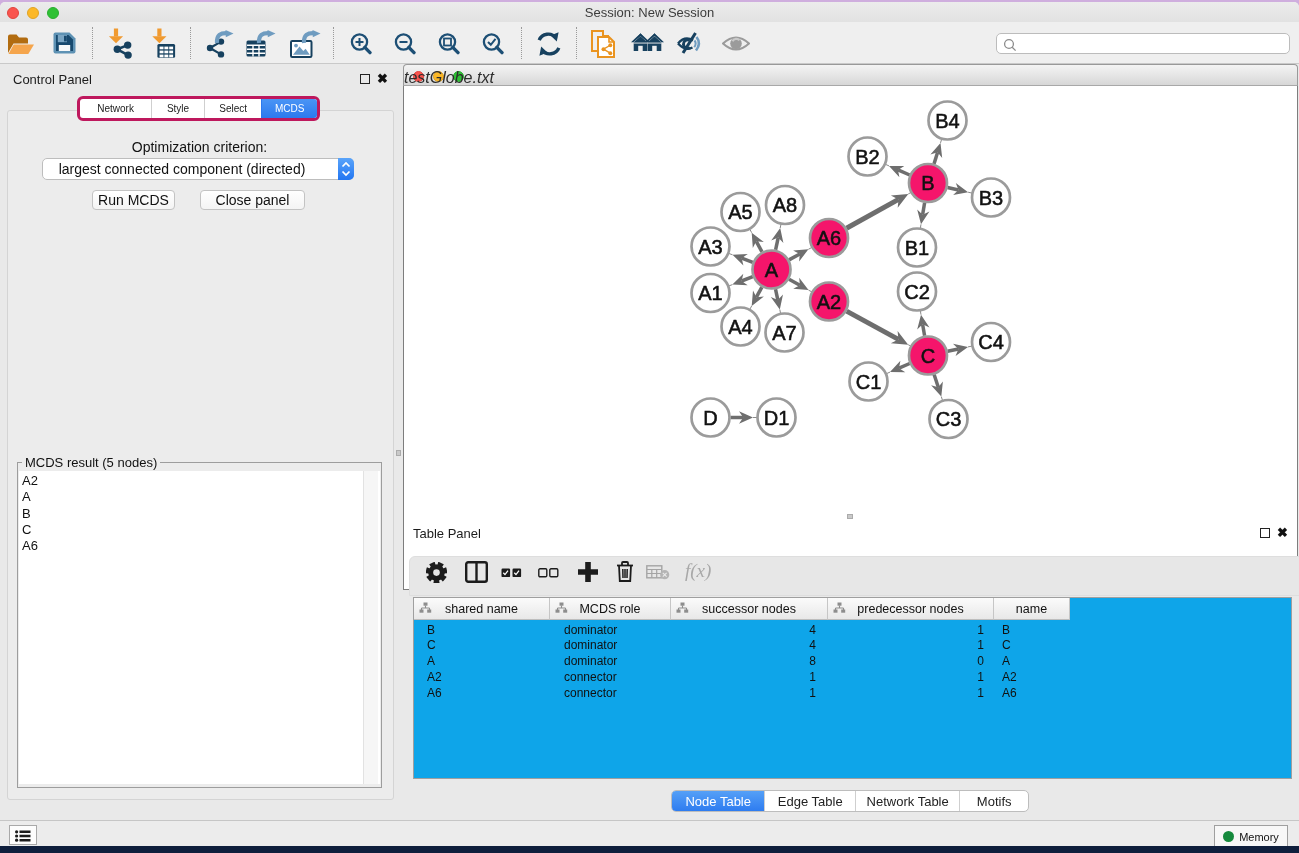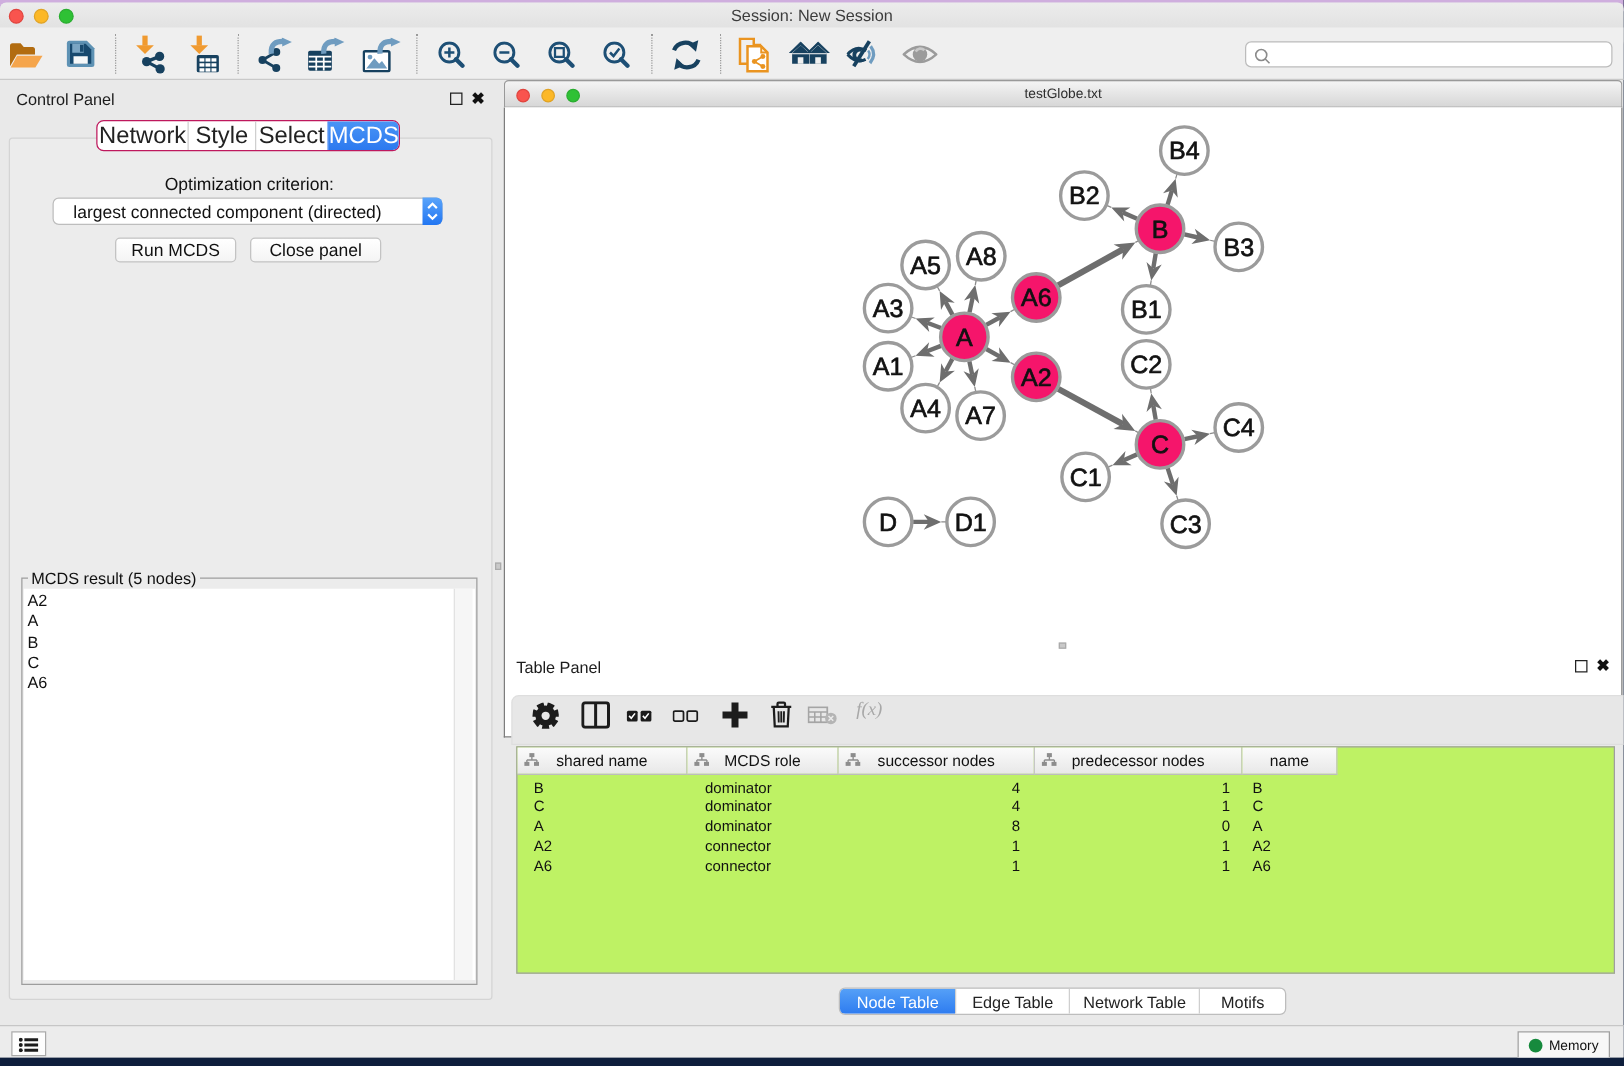--- a/index.html
+++ b/index.html
@@ -10,31 +10,31 @@
 .titlebar { position:absolute; left:0; top:0; width:1299px; height:33px;
   background:linear-gradient(#ececec,#dcdcdc); border-bottom:1px solid #b7b7b7; border-radius:5px 5px 0 0; }
 .tl { position:absolute; top:5px; width:12px; height:12px; border-radius:50%; }
 .title { position:absolute; top:3px; width:100%; text-align:center; font-size:13px; color:#3c3c3c; }
 .toolbar { position:absolute; left:0; top:20px; width:1299px; height:42px; background:#efefef; border-bottom:1px solid #c9c9c9; }
 .sep { position:absolute; top:5px; height:32px; width:0; border-left:1px dotted #9a9a9a; }
 .searchbox { position:absolute; left:996px; top:11px; width:294px; height:21px; background:#fff; border:1px solid #bcbcbc; border-radius:5px; }
 .panel-title { font-size:13px; color:#1c1c1c; }
 .wicon { position:absolute; width:10px; height:10px; border:1.6px solid #222; }
 .xicon { position:absolute; font-size:13px; font-weight:bold; color:#111; line-height:10px; }
-.tabseg { position:absolute; z-index:3; display:flex; height:25px; background:#fff; border:1px solid #be185d; border-radius:6px; overflow:hidden; font-size:19px; }
+.tabseg { position:absolute; z-index:3; display:flex; height:25px; background:#fff; border:3px solid #be185d; border-radius:6px; overflow:hidden; font-size:10px; }
 .tabseg div { display:flex; align-items:center; justify-content:center; color:#222; border-left:1px solid #cfcfcf; }
 .tabseg div:first-child { border-left:none; }
 .tabseg .sel { background:linear-gradient(#4a95f5,#2c79ef); color:#fff; border-left-color:#2c79ef; }
 .btn { position:absolute; background:linear-gradient(#ffffff,#f4f4f4); border:1px solid #c3c3c3; border-radius:4px;
   font-size:14px; color:#111; display:flex; align-items:center; justify-content:center; }
 .ctrl-inner { position:absolute; z-index:0; left:7px; top:46px; width:387px; height:690px; background:#ececec; border:1px solid #d4d4d4; border-radius:3px; }
 .netwin { position:absolute; left:403px; top:62px; width:895px; height:449px; }
 .netwin .tb { position:absolute; left:0; top:0; width:100%; height:22px; background:linear-gradient(#f4f4f4,#d7d7d7); border:1px solid #999; border-bottom:1px solid #a8a8a8; border-radius:4px 4px 0 0; }
 .netwin .cv { position:absolute; left:0; top:22px; width:100%; height:504px; background:#fff; border:1px solid #7d7d7d; border-top:none; }
-.ttl2 { position:absolute; top:4px; width:100%; text-align:center; font-size:11px; color:#2c2c2c; }
+.ttl2 { position:absolute; top:4px; width:100%; font-size:16px; color:#2c2c2c;font-style:italic; }
 .tl2 { position:absolute; top:5.5px; width:11px; height:11px; border-radius:50%; }
 .tablepanel { position:absolute; left:403px; top:517px; width:896px; height:301px; }
 .thead { position:absolute; left:0; top:0; height:22px; background:linear-gradient(#fbfbfb,#e8e8e8); border-right:1px solid #c6c6c6; border-bottom:1px solid #bdbdbd; }
 .thead span { position:absolute; width:100%; text-align:center; top:4px; font-size:12.5px; color:#111; }
 .btab { position:absolute; display:flex; height:22px; background:#fff; border:1px solid #bdbdbd; border-radius:5px; overflow:hidden; font-size:13px;justify-content:space-between; }
 .btab div { display:flex; align-items:center; justify-content:center; color:#222; border-left:1px solid #cfcfcf; }
 .btab div:first-child { border-left:none; }
 .btab .sel { background:linear-gradient(#55a0f7,#2e7cf0); color:#fff; border-left-color:#2e7cf0; }
 .statusbar { position:absolute; left:0; top:818px; width:1299px; height:26px; background:#ececec; border-top:1px solid #c6c6c6; }
 </style></head>
@@ -219,21 +219,21 @@
   <div class="ctrl-inner"></div>
   <div class="abs" style="left:42px;top:94px;width:312px;height:22px;background:#fff;border:1px solid #bdbdbd;border-radius:5px;">
     <div style="position:absolute;left:-9px;top:2px;width:296px;text-align:center;font-size:14px;color:#111">largest connected component (directed)</div>
     <div style="position:absolute;right:-1px;top:-1px;width:16px;height:22px;background:linear-gradient(#5aa4fa,#2276f2);border-radius:0 5px 5px 0;">
       <svg width="16" height="22" viewBox="0 0 16 22">
             <path d="M4.5 8.5 L8 5 L11.5 8.5 M4.5 13.5 L8 17 L11.5 13.5" stroke="#fff" stroke-width="1.7" fill="none"></path>
           </svg>
     </div>
   </div>
   <div class="abs" style="left:0;top:75px;width:399px;text-align:center;font-size:14px;color:#111">Optimization criterion:</div>
-  <div class="btn" style="left:92px;top:126px;width:97px;height:20px">Run MCDS</div>
+  <div class="btn" style="left:92px;top:126px;width:83px;height:20px">Run MCDS</div>
   <div class="btn" style="left:200px;top:126px;width:105px;height:20px">Close panel</div>
 
   <fieldset class="abs" style="left:17px;top:391px;width:365px;height:333px;border:1px solid #9d9d9d;border-radius:0;">
     <legend style="font-size:13px;color:#111;margin-left:4px;padding:0 3px;">MCDS result (5 nodes)</legend>
   </fieldset>
   <div class="abs" style="left:19px;top:407px;width:361px;height:313px;background:#fff;font-size:13px;color:#111;line-height:16.3px;padding:2px 0 0 3px;">A2<br>A<br>B<br>C<br>A6</div>
   <div class="abs" style="left:363px;top:407px;width:15px;height:313px;background:#f6f6f6;border-left:1px solid #e2e2e2;"></div>
 </div>
 
 <div class="netwin">
@@ -386,23 +386,23 @@
     <path d="M7.8 9 L8 18 M10 9 V18 M12.2 9 L12 18" stroke="#1c1c1c" stroke-width="1.5"></path>
   </svg>
   <svg class="abs" style="left:243px;top:46px" width="24" height="15" viewBox="0 0 24 15">
     <g opacity="0.45">
     <rect x="0.8" y="0.8" width="15" height="12" fill="none" stroke="#555" stroke-width="1.4"></rect>
     <path d="M1 4.5 H15.5 M1 8.5 H15.5 M5.8 4.5 V12.8 M10.7 4.5 V12.8" stroke="#555" stroke-width="1.2"></path>
     <circle cx="18.7" cy="9.7" r="4.6" fill="#777"></circle>
     <path d="M16.8 7.8 L20.6 11.6 M20.6 7.8 L16.8 11.6" stroke="#eee" stroke-width="1.2"></path>
         </g>
   </svg>
-  <div class="abs" style="left:282px;top:41px;font-family:'Liberation Serif',serif;font-style:italic;font-size:15px;color:#a8a8a8;">f(x)</div>
-
-  <div class="abs" style="left:10px;top:78px;width:879px;height:182px;background:#bef264;border:1px solid #9f9f9f;">
+  <div class="abs" style="left:282px;top:41px;font-family:'Liberation Serif',serif;font-style:italic;font-size:19px;color:#a8a8a8;">f(x)</div>
+
+  <div class="abs" style="left:10px;top:78px;width:879px;height:182px;background:#0ea5e9;border:1px solid #9f9f9f;">
     <div class="thead" style="left:0;width:136px">
           <span>shared name</span>
         </div>
     <div class="thead" style="left:136px;width:121px">
           <span>MCDS role</span>
         </div>
     <div class="thead" style="left:257px;width:157px">
           <span>successor nodes</span>
         </div>
     <div class="thead" style="left:414px;width:166px">

